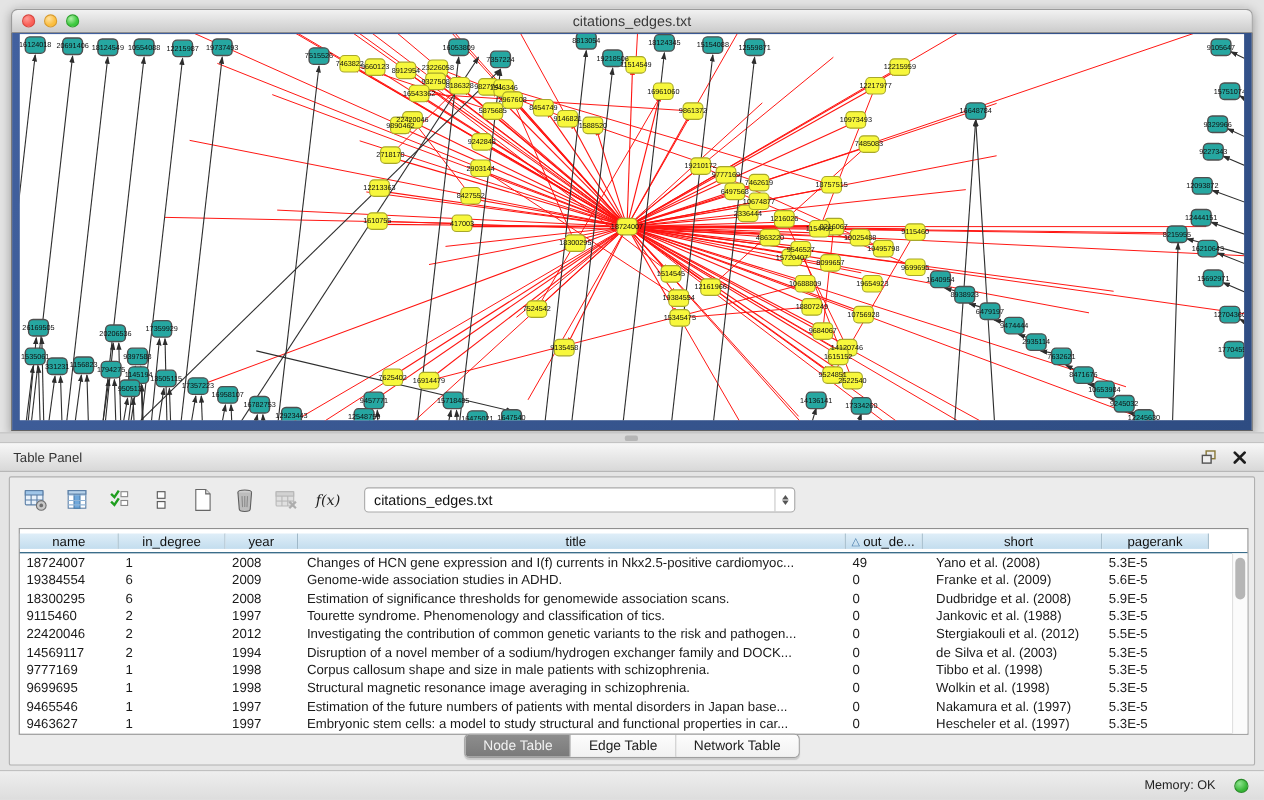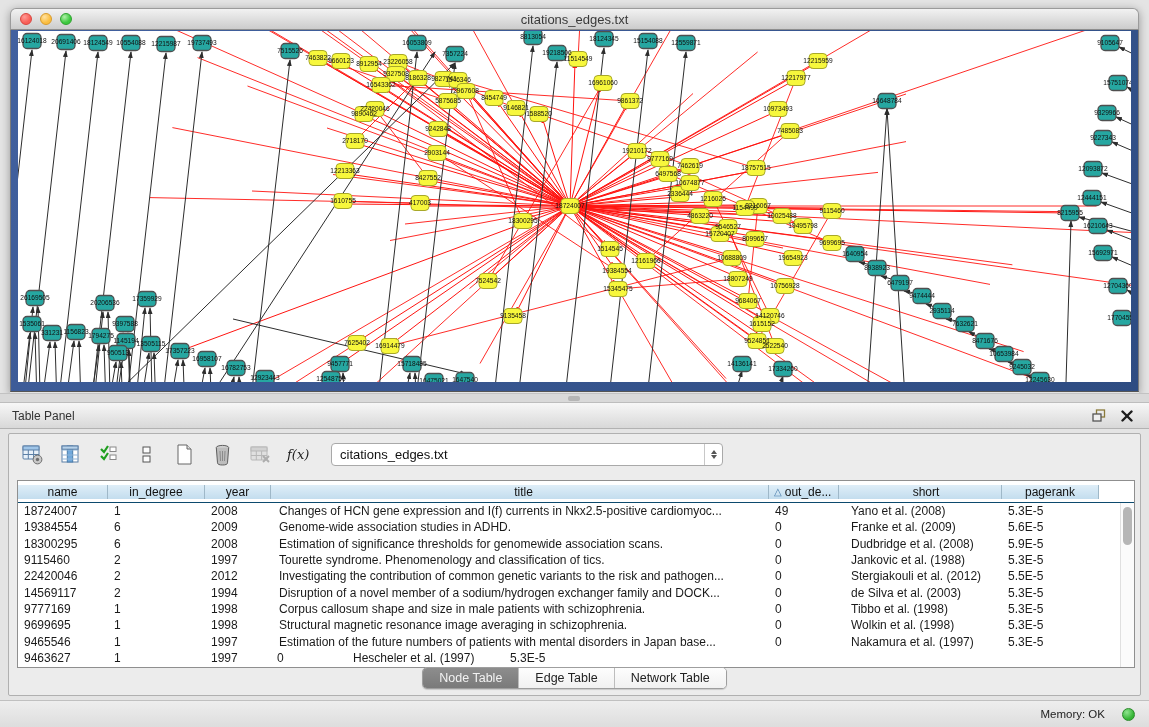--- a/index.html
+++ b/index.html
@@ -767,20 +767,21 @@
             <div class="td c2">1997</div>
             <div class="td c3">Estimation of the future numbers of patients with mental disorders in Japan base...</div>
             <div class="td c4">0</div>
             <div class="td c5">Nakamura et al. (1997)</div>
             <div class="td c6">5.3E-5</div>
           </div>
           <div class="row">
             <div class="td c0">9463627</div>
             <div class="td c1">1</div>
             <div class="td c2">1997</div>
+            <div class="td c3">Embryonic stem cells: a model to study structural and functional properties in car...</div>
             <div class="td c4">0</div>
             <div class="td c5">Hescheler et al. (1997)</div>
             <div class="td c6">5.3E-5</div>
           </div>
         </div>
       <div class="vscroll">
         <div class="vthumb"></div>
       </div>
     </div>
 

